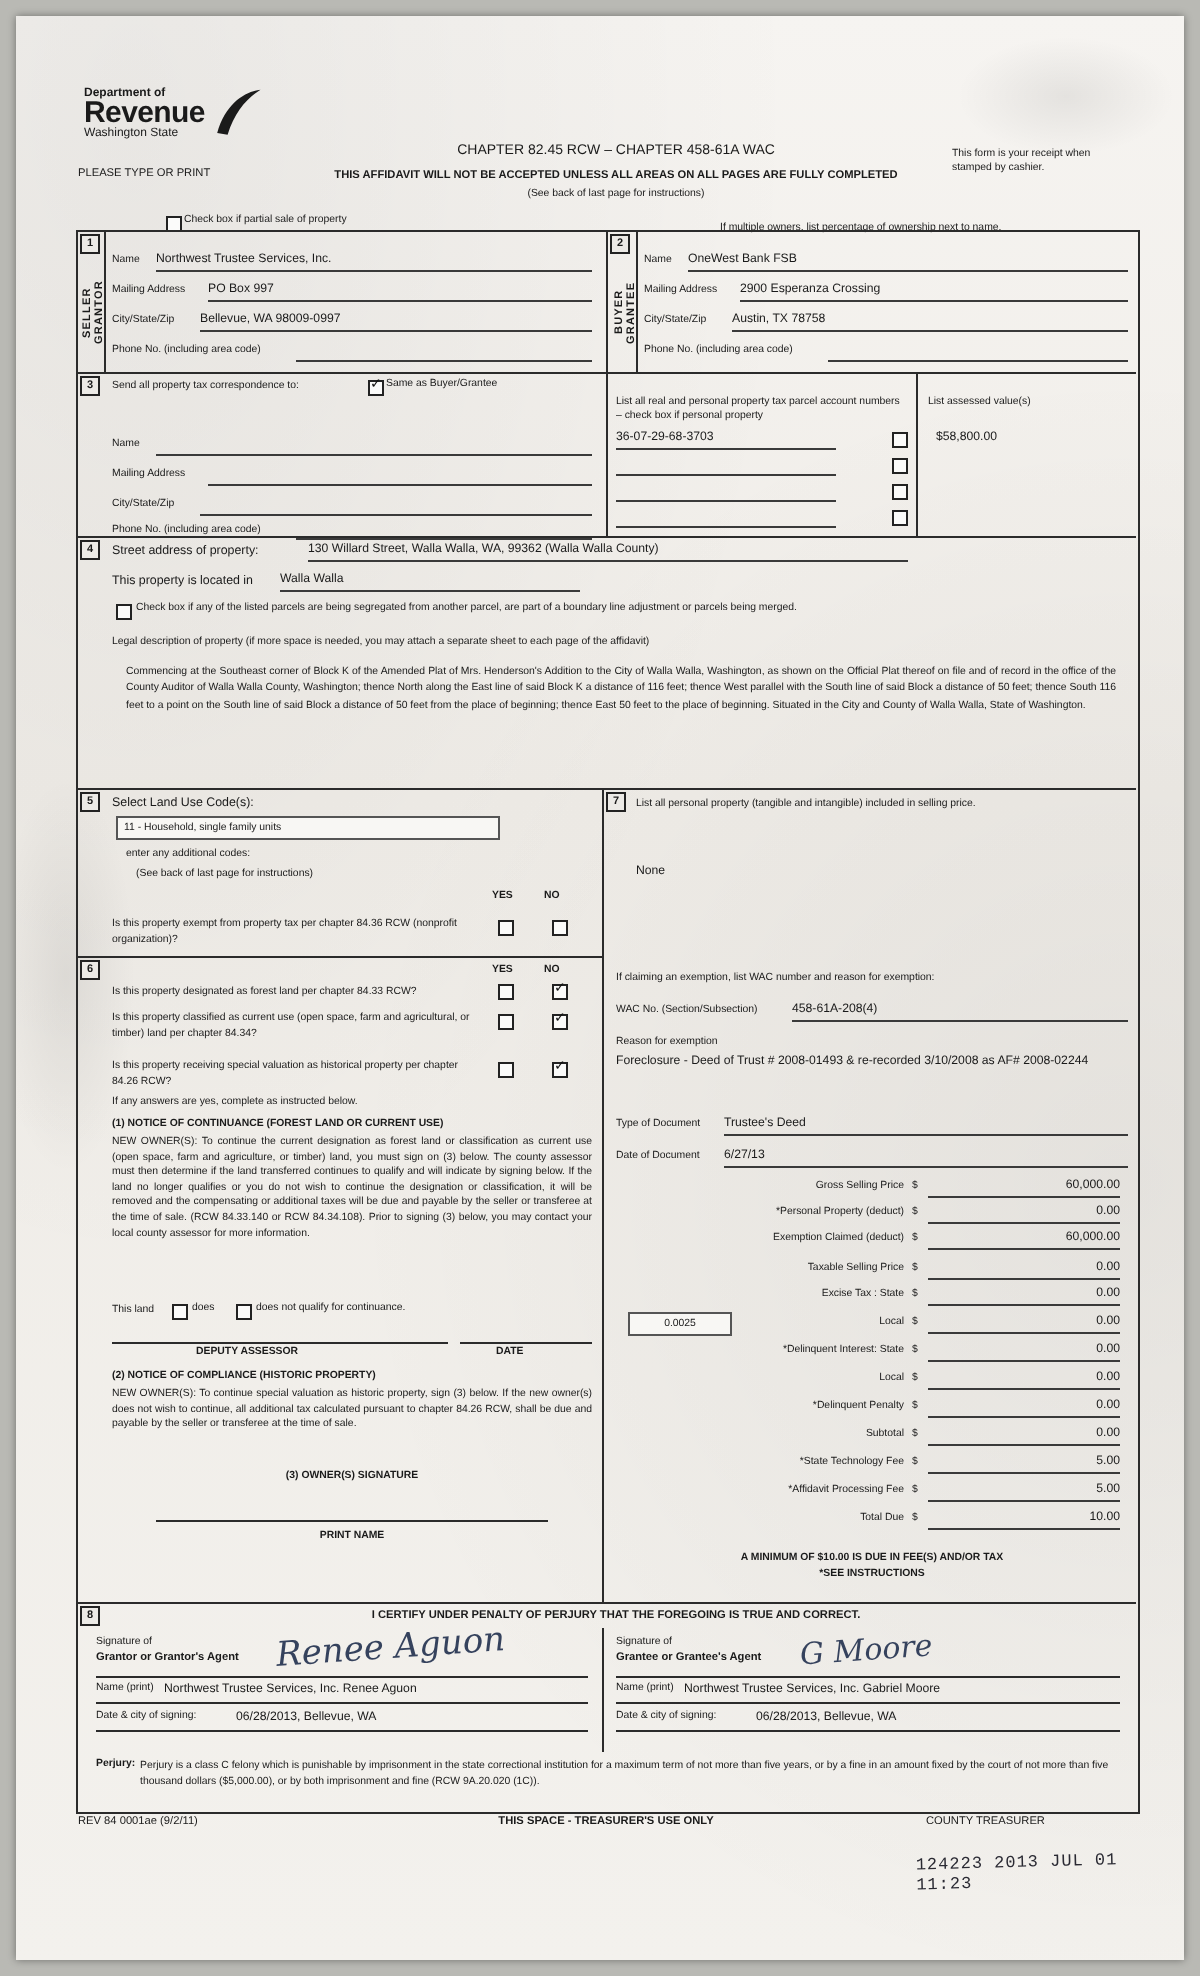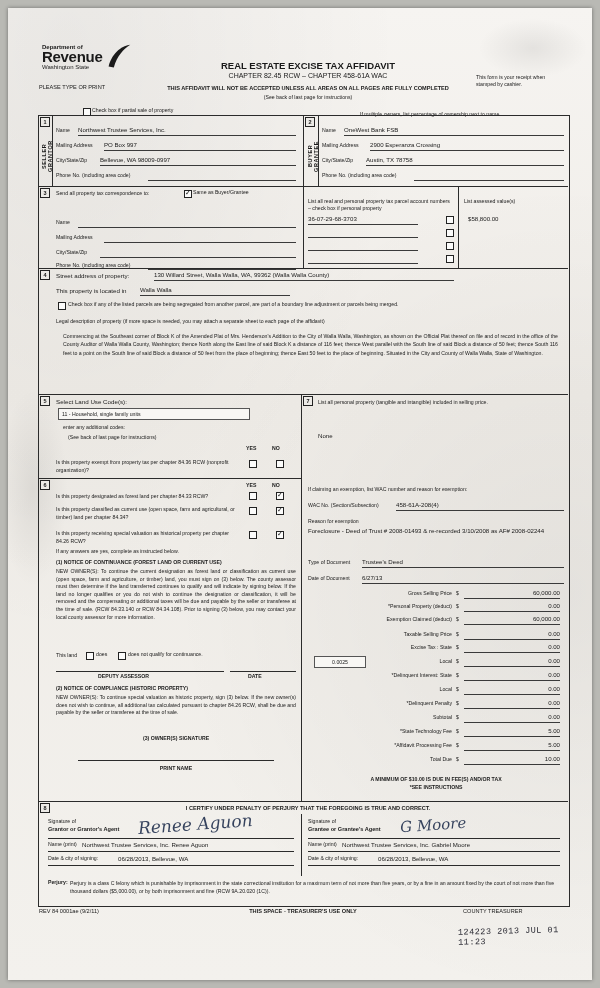--- a/index.html
+++ b/index.html
@@ -89,21 +89,20 @@
 
   <div class="logo-box">
     <div class="logo-dept">Department of</div>
     <div class="logo-rev">Revenue</div>
     <div class="logo-state">Washington State</div>
   </div>
   <svg class="swoosh" viewBox="0 0 30 30">
     <path d="M3 26 C8 8, 20 2, 28 1 C20 6, 13 14, 9 27 Z" fill="#1b1b1b"></path>
   </svg>
 
-  <div class="abs lg bold ctr" style="left:150px;top:52px;width:300px;">REAL ESTATE EXCISE TAX AFFIDAVIT</div>
   <div class="abs md ctr" style="left:150px;top:64px;width:300px;">CHAPTER 82.45 RCW – CHAPTER 458-61A WAC</div>
   <div class="abs xs bold ctr" style="left:60px;top:77px;width:480px;">THIS AFFIDAVIT WILL NOT BE ACCEPTED UNLESS ALL AREAS ON ALL PAGES ARE FULLY COMPLETED</div>
   <div class="abs tiny ctr" style="left:150px;top:86px;width:300px;">(See back of last page for instructions)</div>
   <div class="abs xs" style="left:31px;top:76px;">PLEASE TYPE OR PRINT</div>
   <div class="abs tiny" style="left:468px;top:66px;width:90px;line-height:7px;">This form is your receipt when stamped by cashier.</div>
 
   <div class="cb" style="left:75px;top:100px;"></div>
   <div class="abs tiny" style="left:84px;top:99px;">Check box if partial sale of property</div>
   <div class="abs tiny" style="left:352px;top:103px;">If multiple owners, list percentage of ownership next to name.</div>
 

